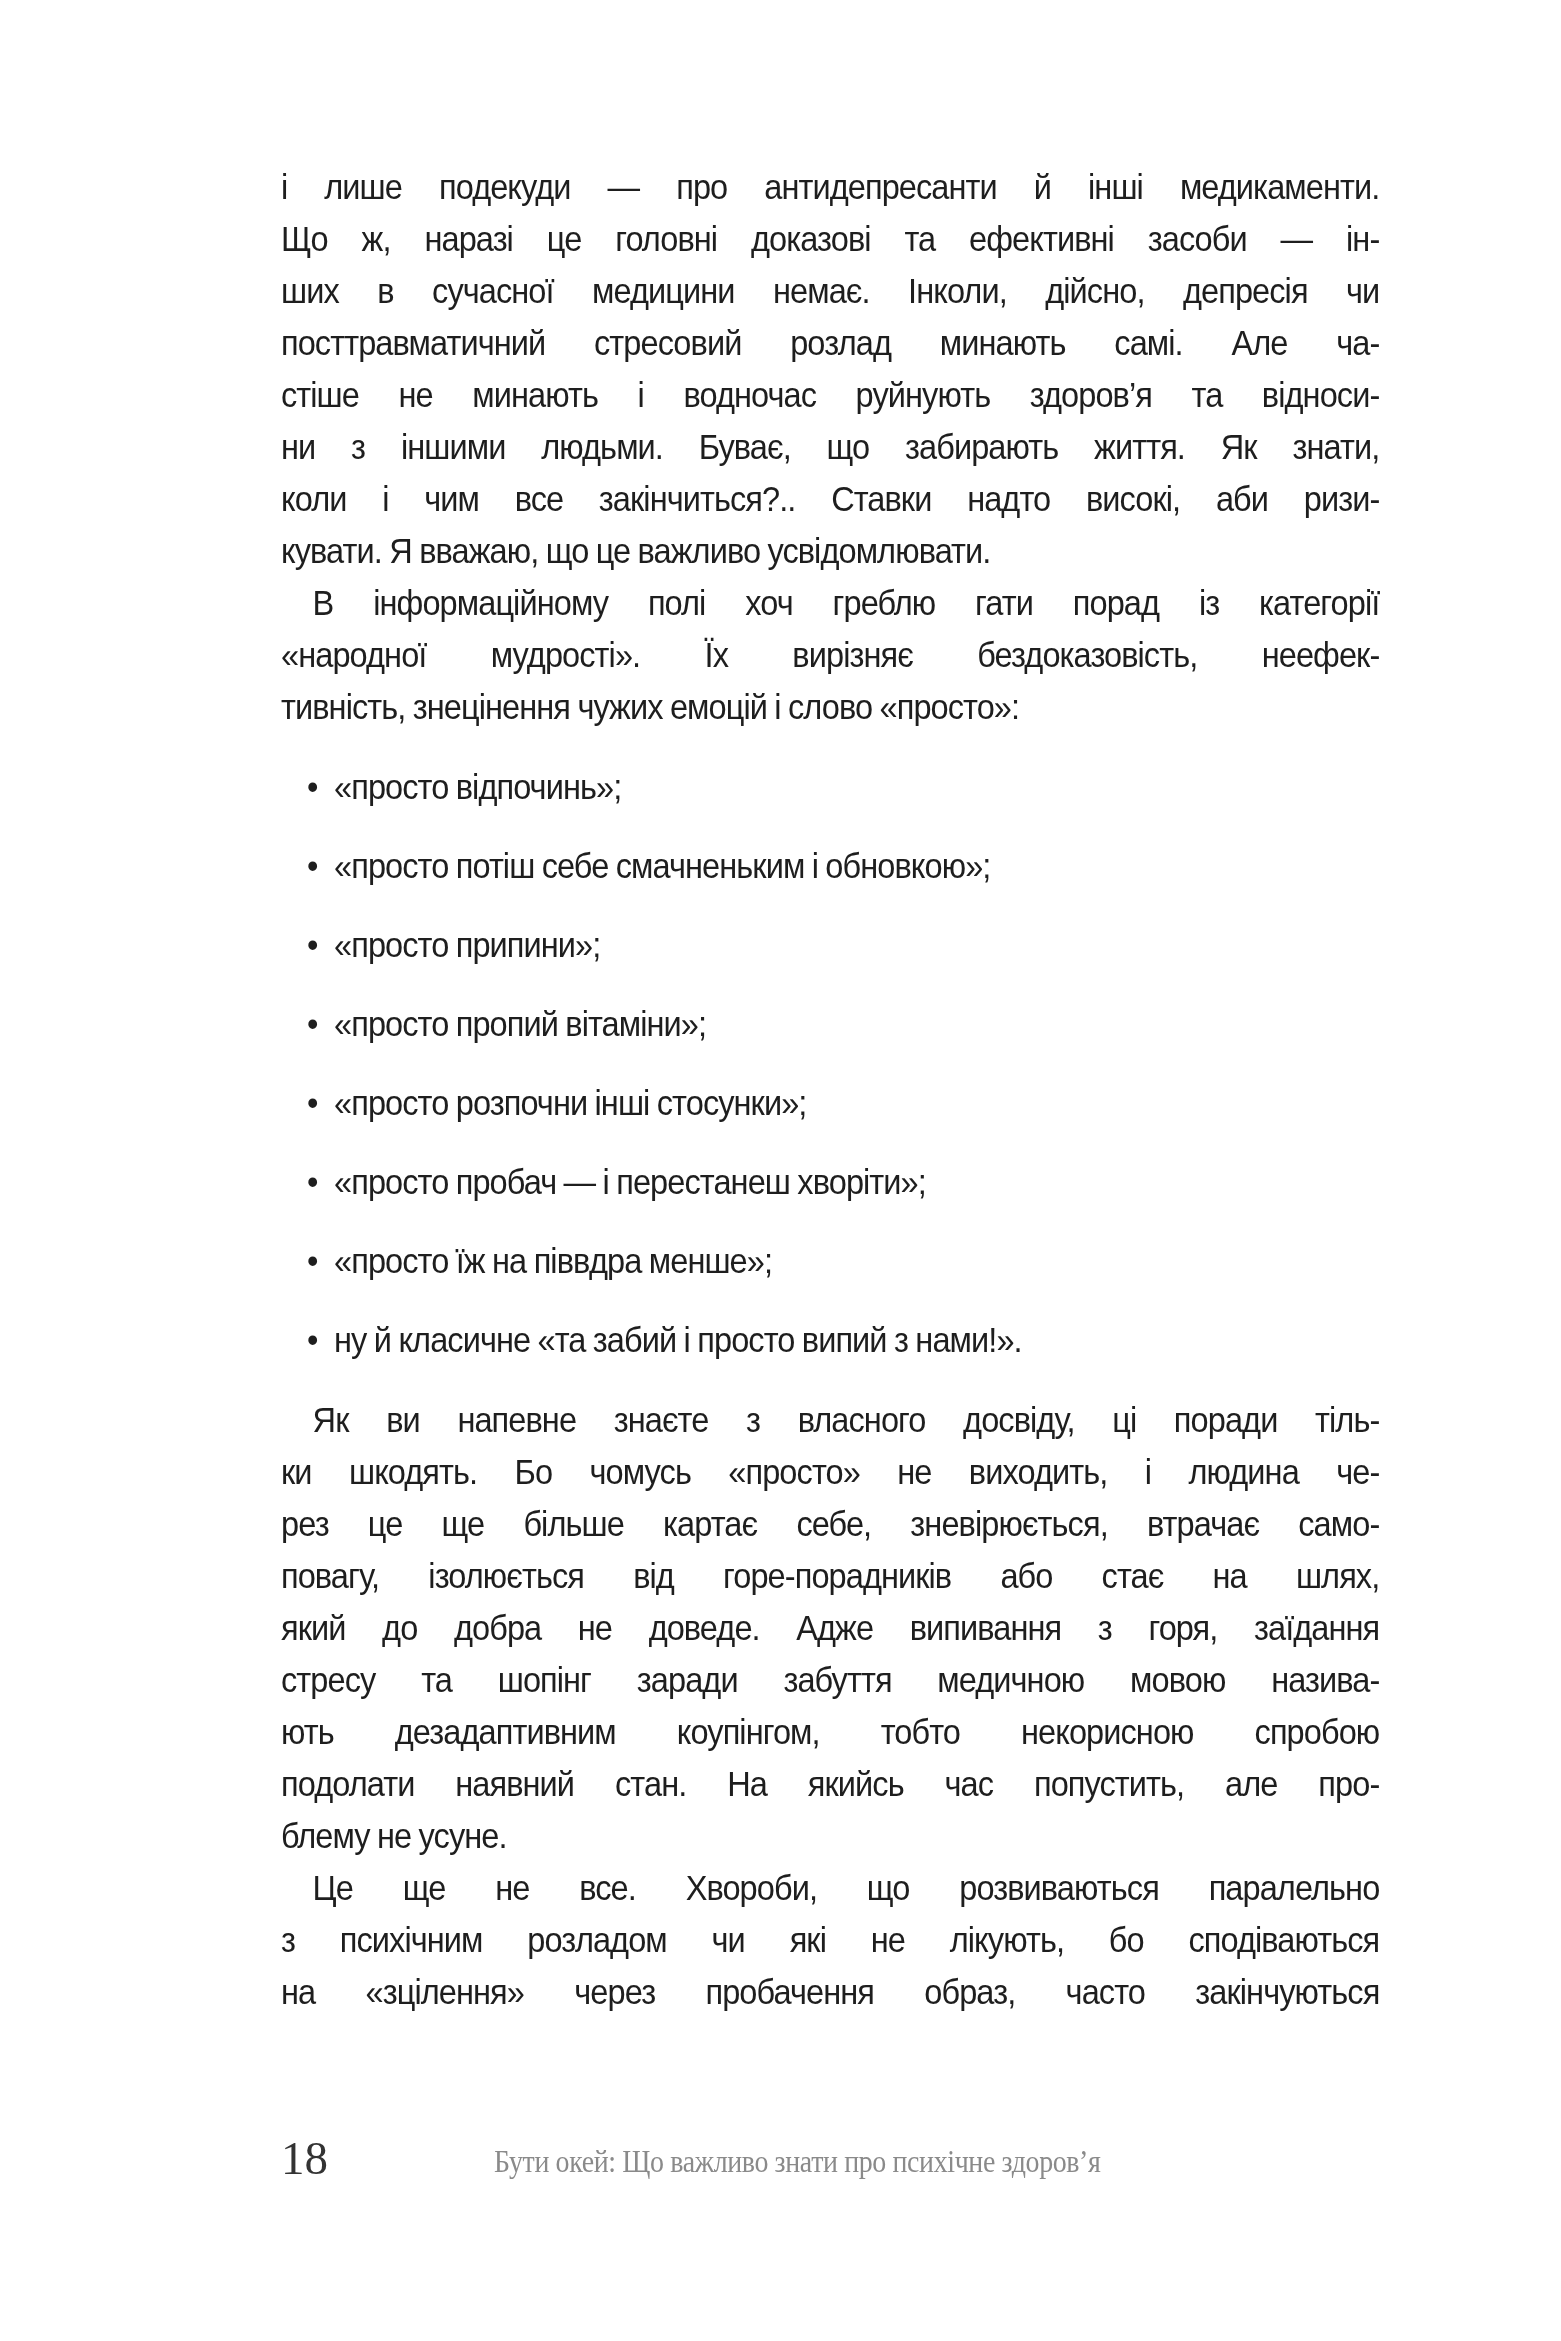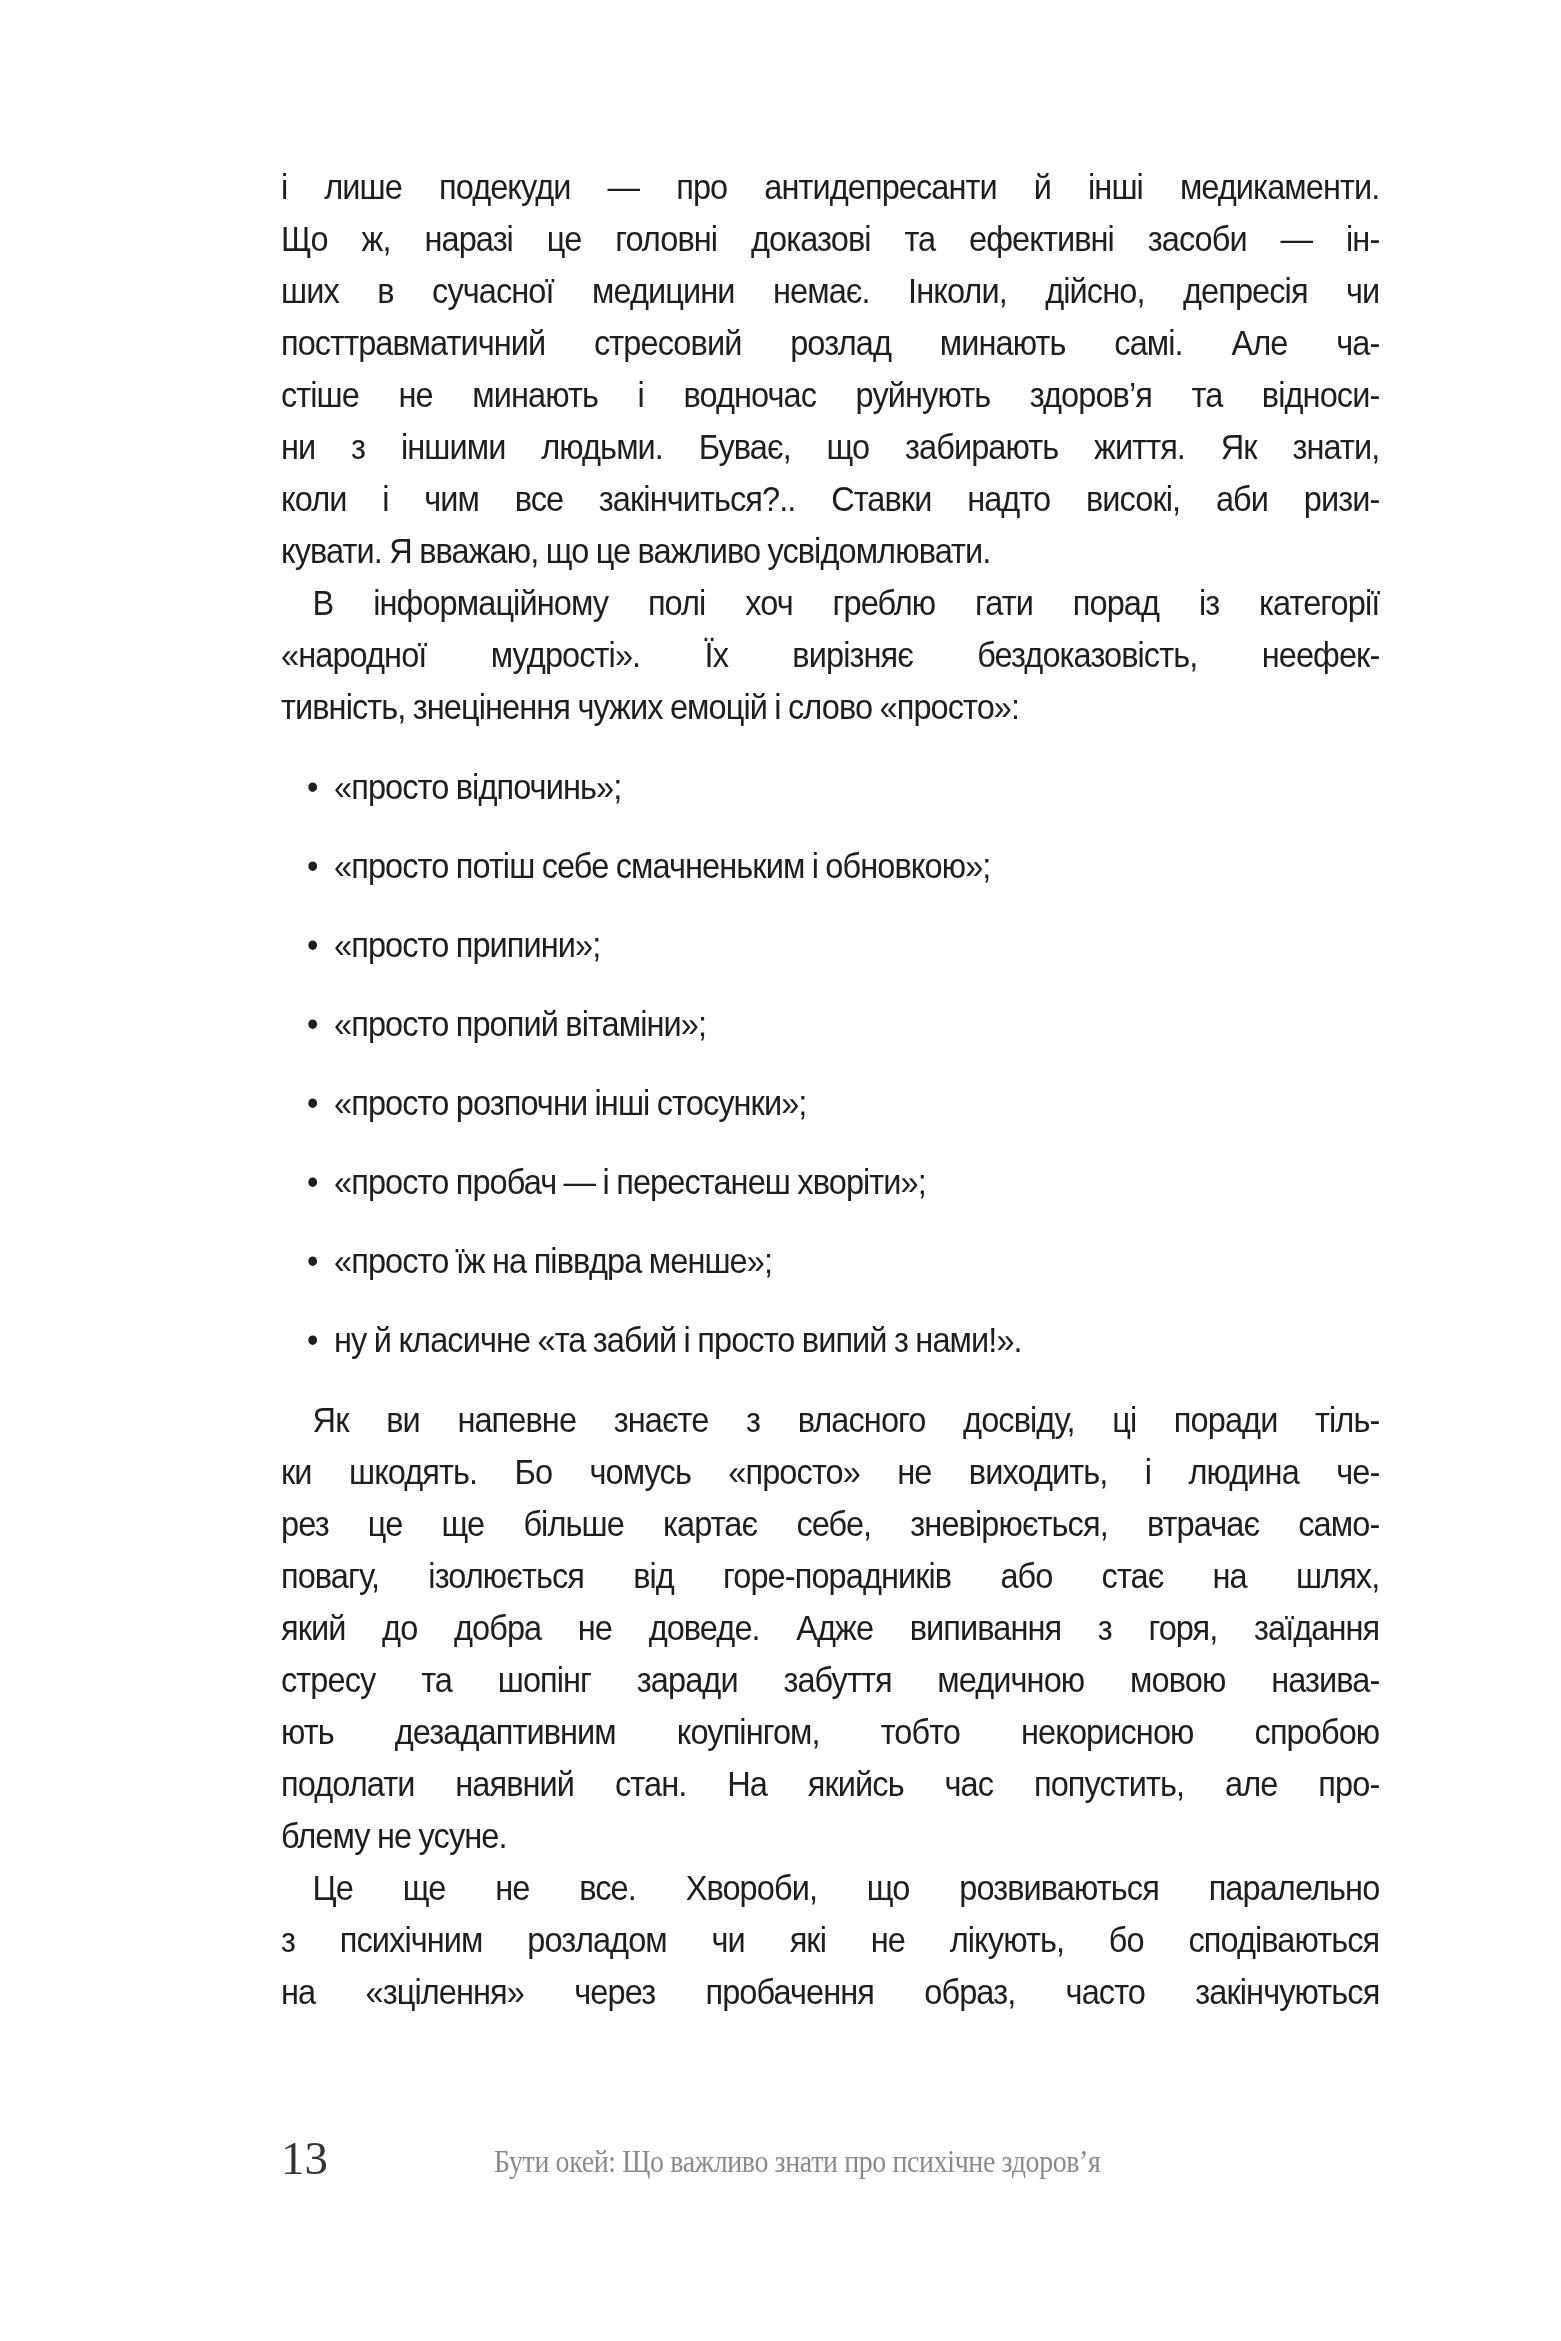--- a/index.html
+++ b/index.html
@@ -61,16 +61,16 @@
     <span class="line end">блему не усуне.</span>
   </div>
   <div class="p">
     <span class="line" style="padding-left:34px;">Це ще не все. Хвороби, що розвиваються паралельно</span>
     <span class="line">з психічним розладом чи які не лікують, бо сподіваються</span>
     <span class="line">на «зцілення» через пробачення образ, часто закінчуються</span>
   </div>
 </div>
 
 <div class="footer">
-  <span class="page-num">13</span>
+  <span class="page-num">18</span>
   <span class="running-title">Бути окей: Що важливо знати про психічне здоров’я</span>
 </div>
 
 
 </body></html>

